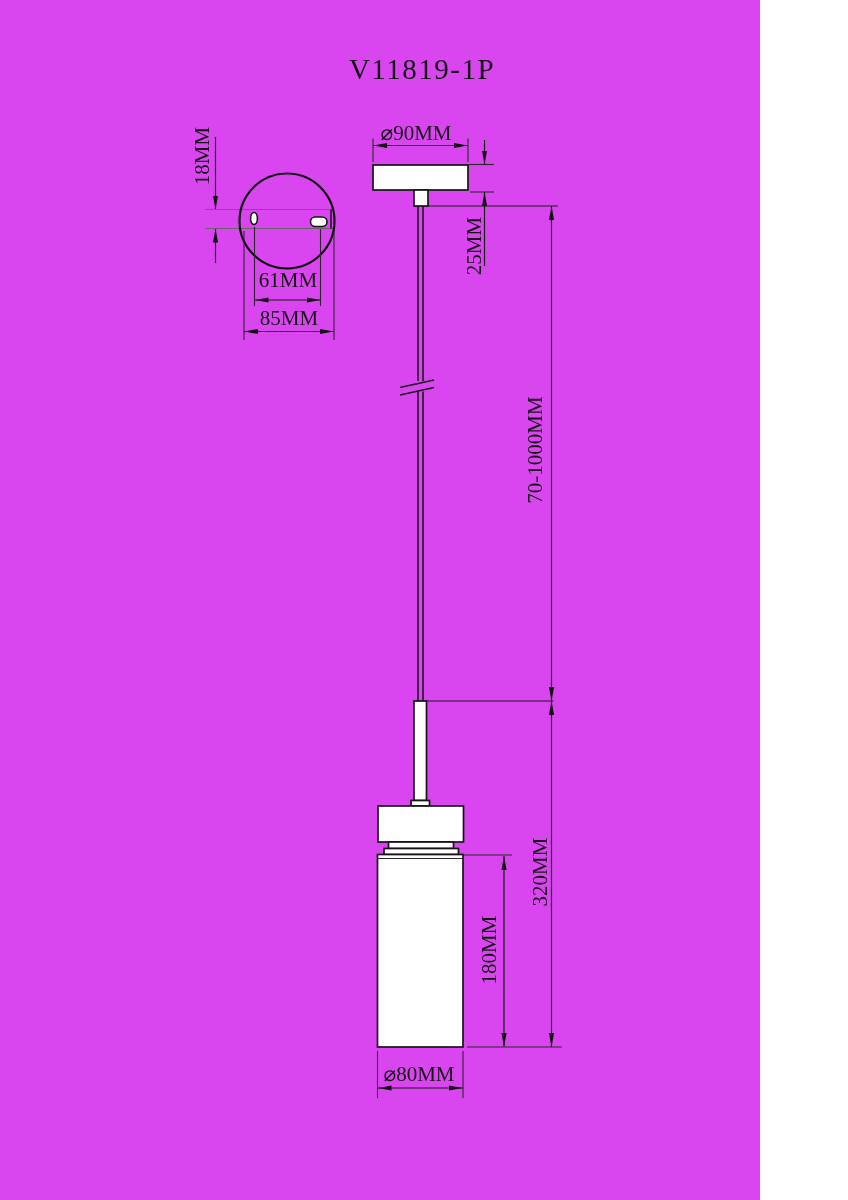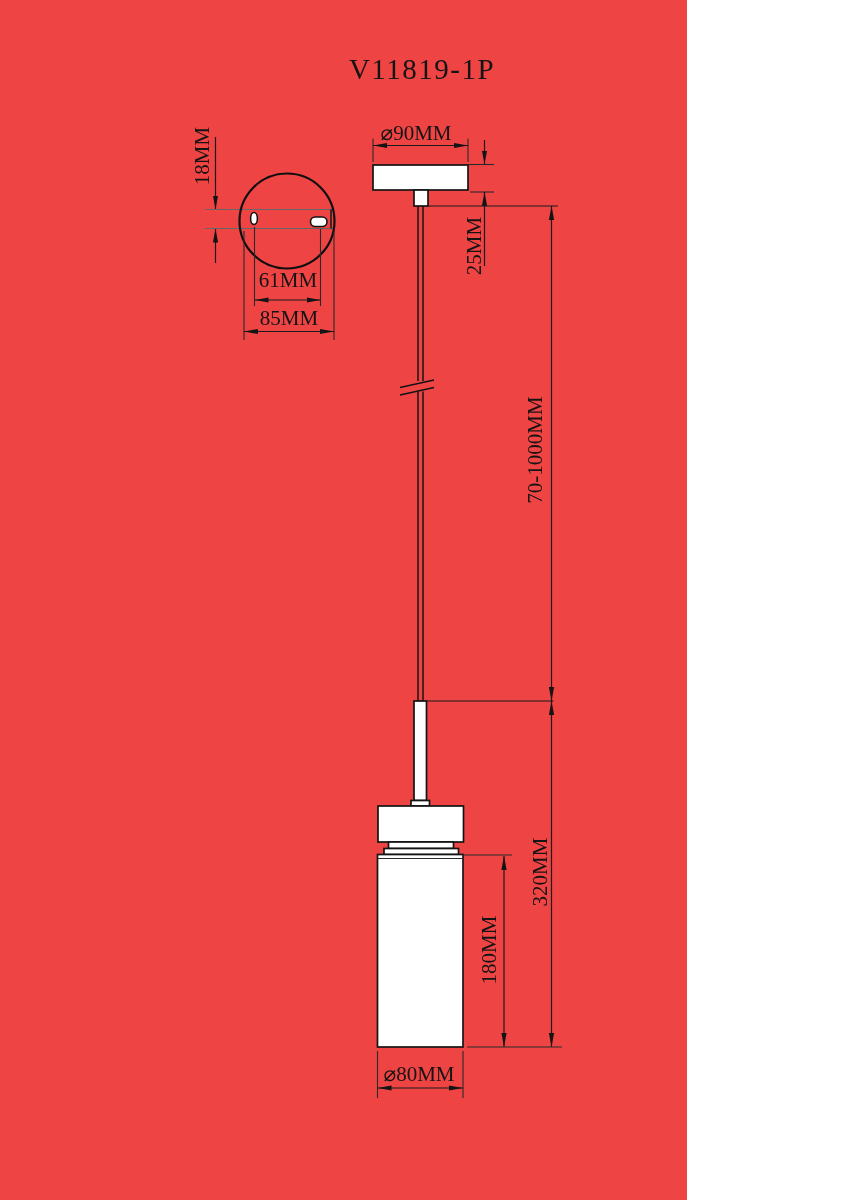--- a/index.html
+++ b/index.html
@@ -1,16 +1,16 @@
 <!DOCTYPE html>
 <html><head>
 <meta charset="utf-8">
 <style>
   html,body{margin:0;padding:0;background:#ffffff;}
-  .page{width:687px;height:1200px;position:relative;background:#ef4444;overflow:hidden;text-decoration:underline;}
+  .page{width:760px;height:1200px;position:relative;background:#d946ef;overflow:hidden;text-decoration:underline;}
   svg{display:block;}
   text{fill:#141414;font-family:"Liberation Serif","DejaVu Serif","DejaVu Sans",serif;}
   .dim-label{font-size:21px;}
   .title-label{font-size:29px;letter-spacing:1.5px;}
   .outline{stroke:#141414;stroke-width:1.7;fill:#ffffff;}
   .outline-thick{stroke:#0f0f0f;stroke-width:2.2;fill:none;}
   .dimline{stroke:#1a1a1a;stroke-width:1.2;fill:none;}
   .extline{stroke:#2a2a2a;stroke-width:1.1;fill:none;}
   .thinline{stroke:#666666;stroke-width:1.2;fill:none;}
   .rodline{stroke:#141414;stroke-width:1.5;fill:none;}

